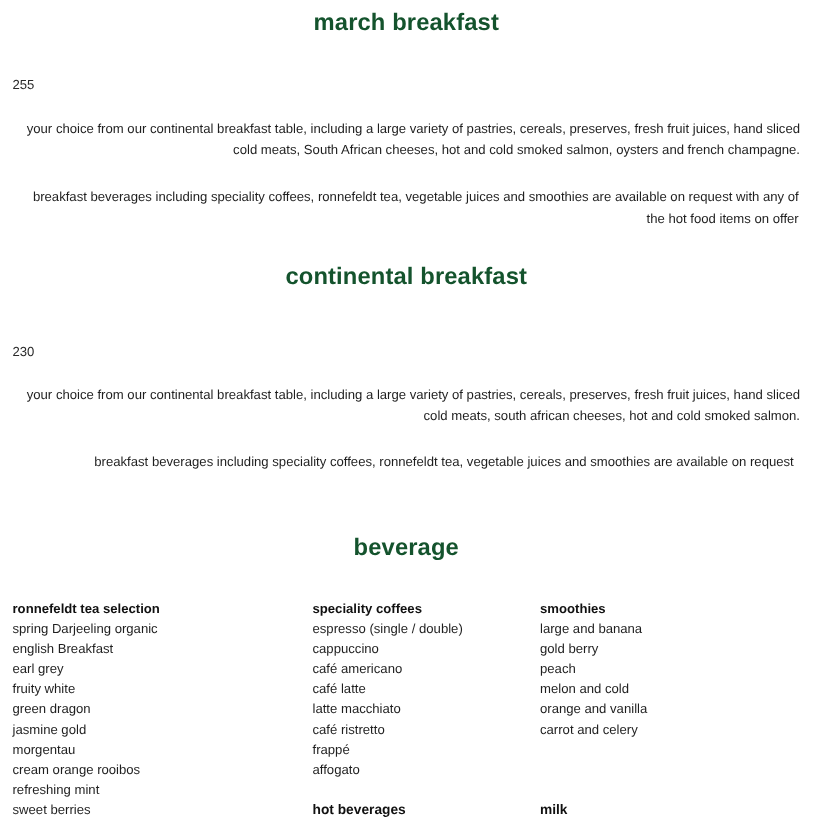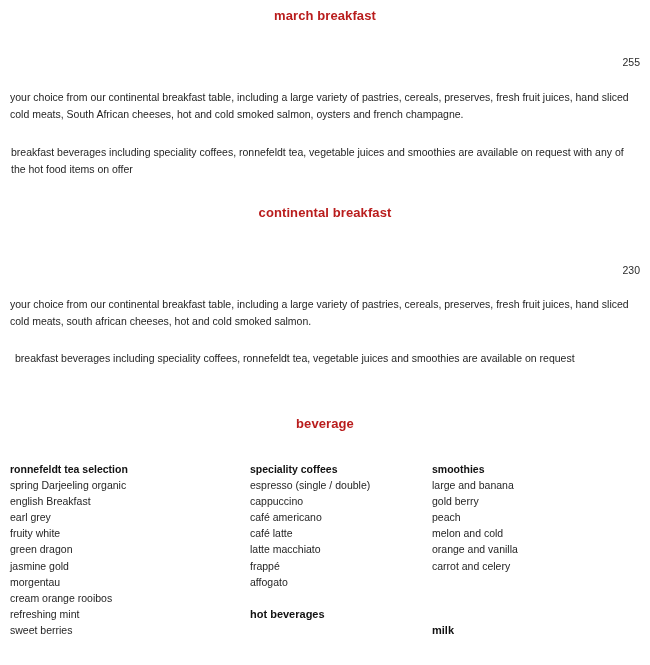--- a/index.html
+++ b/index.html
@@ -20,33 +20,33 @@
     height: 665px;
     box-sizing: border-box;
     padding: 0 10px;
     position: relative;
   }
 
   
   .section-title {
     text-align: center;
     font-weight: bold;
-    font-size: 13px;
+    font-size: 19px;
     letter-spacing: 0.1px;
-    color: #b91c1c;
+    color: #14532d;
     line-height: 1;
   }
   .section-price {
-    text-align: right;
+    text-align: left;
     font-size: 10.5px;
     color: #2a2a2a;
     line-height: 1;
   }
   .section-desc {
-    text-align: left;
+    text-align: right;
     font-size: 10.5px;
     line-height: 17px;
     color: #1f1f1f;
     margin: 0 auto;
   }
 
   
   #section-march-breakfast { padding-top: 9px; }
   #march-price { margin-top: 35px; }
   #march-desc-1 { margin-top: 21px; width: 630px; }
@@ -142,20 +142,21 @@
       </div>
 
       <div id="bev-col-coffee" class="bev-col">
         <div class="col-heading">speciality coffees</div>
         <ul class="col-list list-top-gap">
           <li>espresso (single / double)</li>
           <li>cappuccino</li>
           <li>café americano</li>
           <li>café latte</li>
           <li>latte macchiato</li>
+          <li>café ristretto</li>
           <li>frappé</li>
           <li>affogato</li>
         </ul>
         <div class="gap-spacer"></div>
         <div class="sub-heading">hot beverages</div>
 
       </div>
 
       <div id="bev-col-smoothie" class="bev-col">
         <div class="col-heading">smoothies</div>

